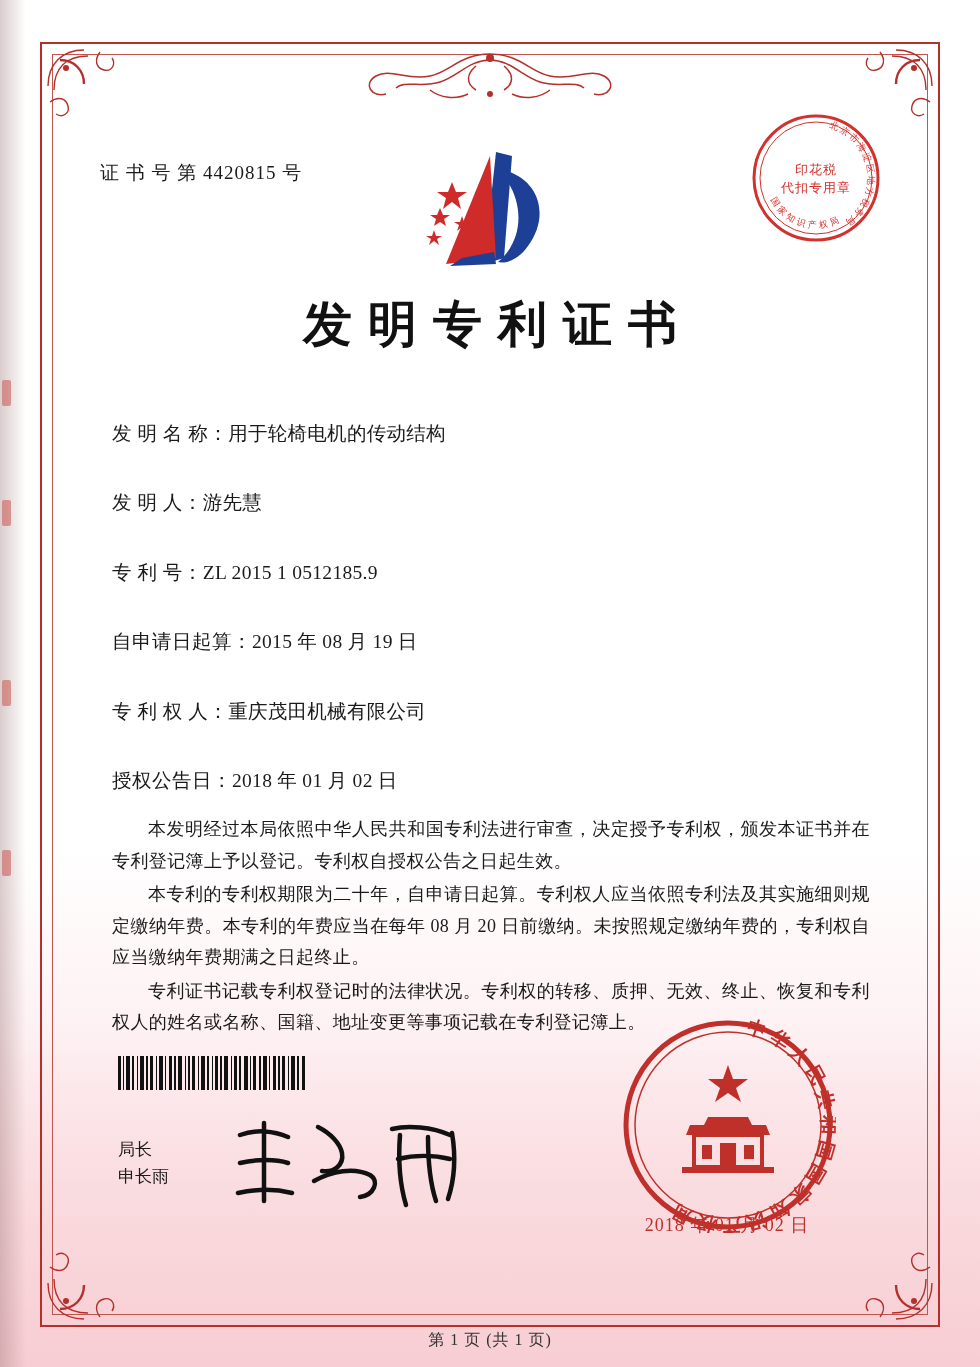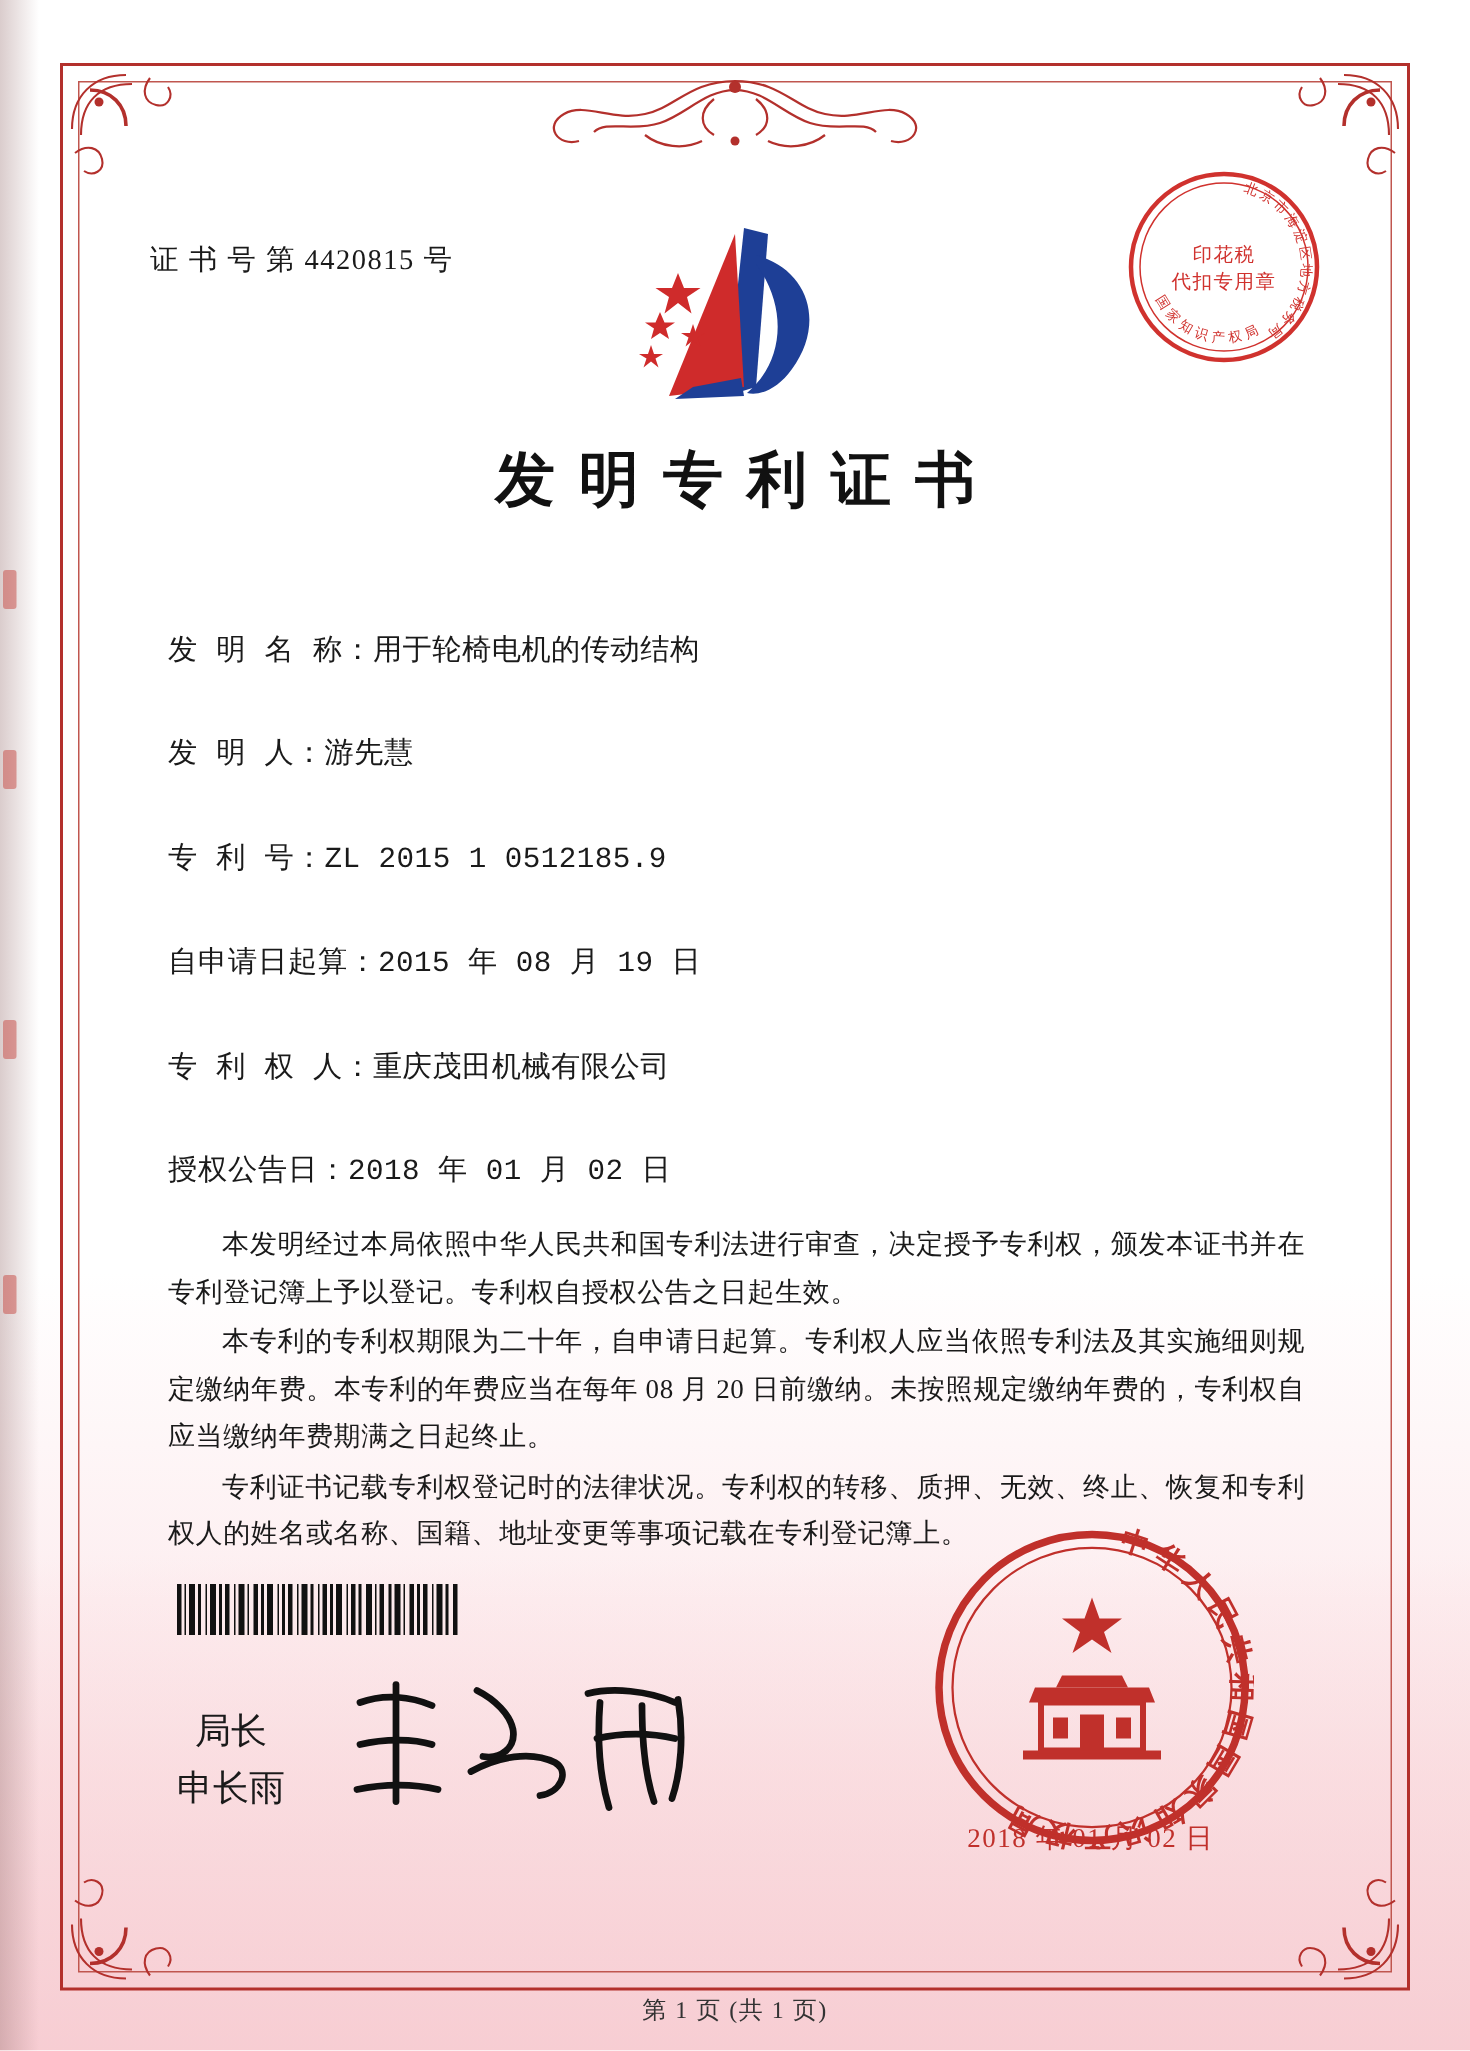--- a/index.html
+++ b/index.html
@@ -110,34 +110,33 @@
     width: 132px;
     height: 132px;
   }
 
   h1.title {
     position: absolute;
     left: 0; right: 0;
     top: 238px;
     margin: 0;
     text-align: center;
-    font-size: 40px;
+    font-size: 49px;
     font-weight: bold;
     letter-spacing: 16px;
     text-indent: 16px;
     color: #111;
     font-family: Liberation Serif, serif;
   }
 
   .fields {
     position: absolute;
     left: 60px;
     right: 60px;
     top: 368px;
-    font-family: Liberation Mono, monospace;
   }
   .field {
     font-size: 19.5px;
     line-height: 1.25;
     margin-bottom: 45px;
     white-space: nowrap;
   }
   .field .label {
     letter-spacing: 0.5px;
   }
@@ -173,23 +172,22 @@
   }
   .barcode i {
     display: block;
     background: #111;
   }
 
   .signature-block {
     position: absolute;
     left: 66px;
     top: 1082px;
-    font-size: 24px;
+    font-size: 17px;
     line-height: 1.6;
-    text-align: center;
   }
   .sig-script {
     position: absolute;
     left: 170px;
     top: 1055px;
     width: 250px;
     height: 105px;
   }
 
   

